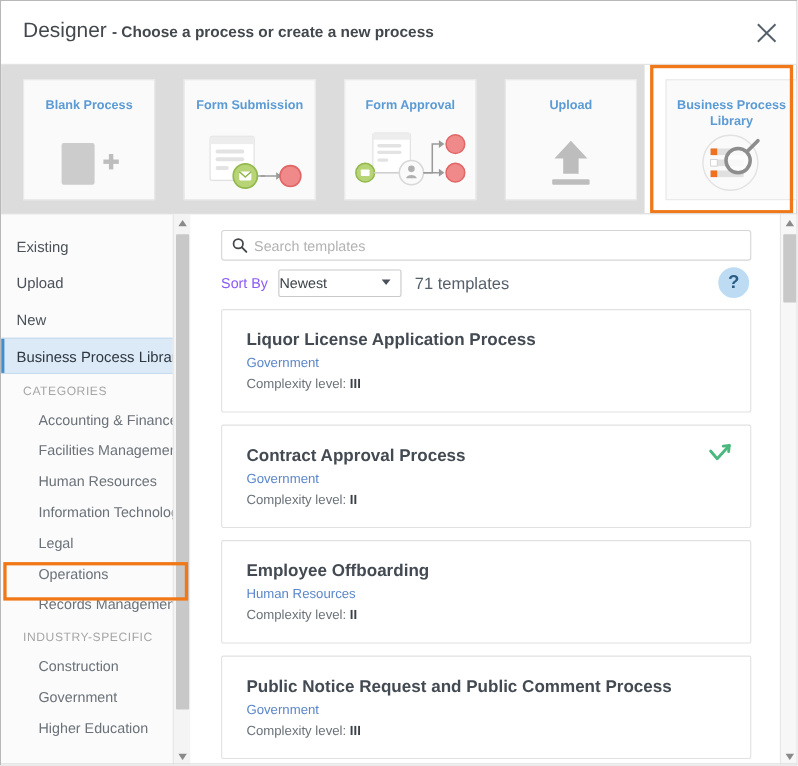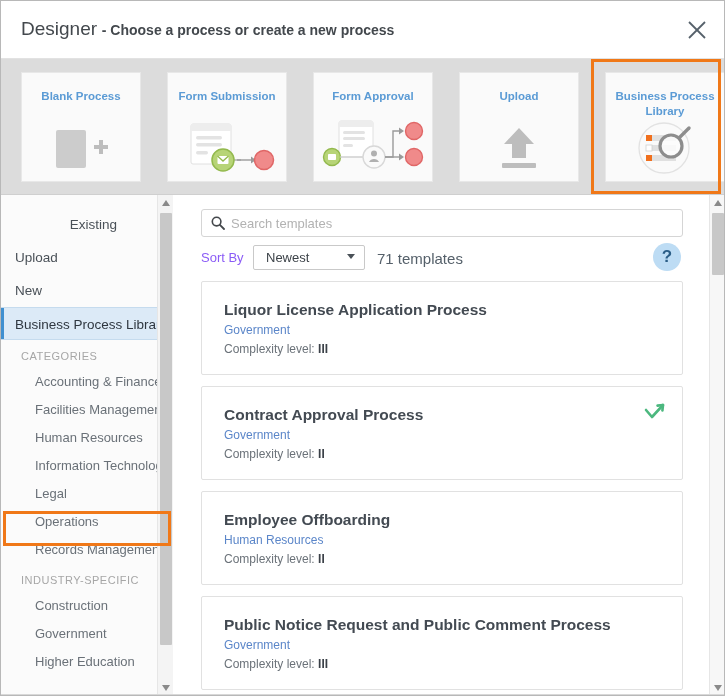--- a/index.html
+++ b/index.html
@@ -61,21 +61,21 @@
     align-items: center;
     justify-content: center;
   }
   .close-btn svg { display:block; }
 
   
   .tiles-strip {
     position: absolute;
     left: 0;
     top: 58px;
-    width: 725px;
+    width: 585px;
     height: 135px;
     background: #dcdcdc;
     box-sizing: border-box;
   }
   .tile {
     position: absolute;
     top: 13px;
     width: 120px;
     height: 110px;
     background: #fafafa;
@@ -149,21 +149,21 @@
     position: relative;
     height: 33px;
     line-height: 33px;
     font-size: 13.5px;
     color: #4a5158;
     padding-left: 14px;
     cursor: pointer;
     box-sizing: border-box;
     white-space: nowrap;
   }
-  .nav-item.top-pad { margin-top: 13px; text-align: center; }
+  .nav-item.top-pad { margin-top: 13px; }
   .nav-item.selected {
     background: #dceaf7;
     border-top: 1px solid #c5dbee;
     border-bottom: 1px solid #c5dbee;
     color: #2f3740;
   }
   .nav-item.selected::before {
     content: "";
     position: absolute;
     left: 0; top: 0;
@@ -290,21 +290,21 @@
     left: 52px;
     top: 0;
     width: 112px;
     height: 25px;
     border: 1px solid #c9c9c9;
     border-radius: 2px;
     background: #fff;
     font-family: "Liberation Sans", sans-serif;
     font-size: 13px;
     color: #3d4349;
-    padding-left: 12px;
+    padding-left: 0;
     box-sizing: border-box;
     cursor: pointer;
     -webkit-appearance: none;
     appearance: none;
   }
   .sel-caret {
     position: absolute;
     left: 146px;
     top: 9px;
     width: 0; height: 0;

